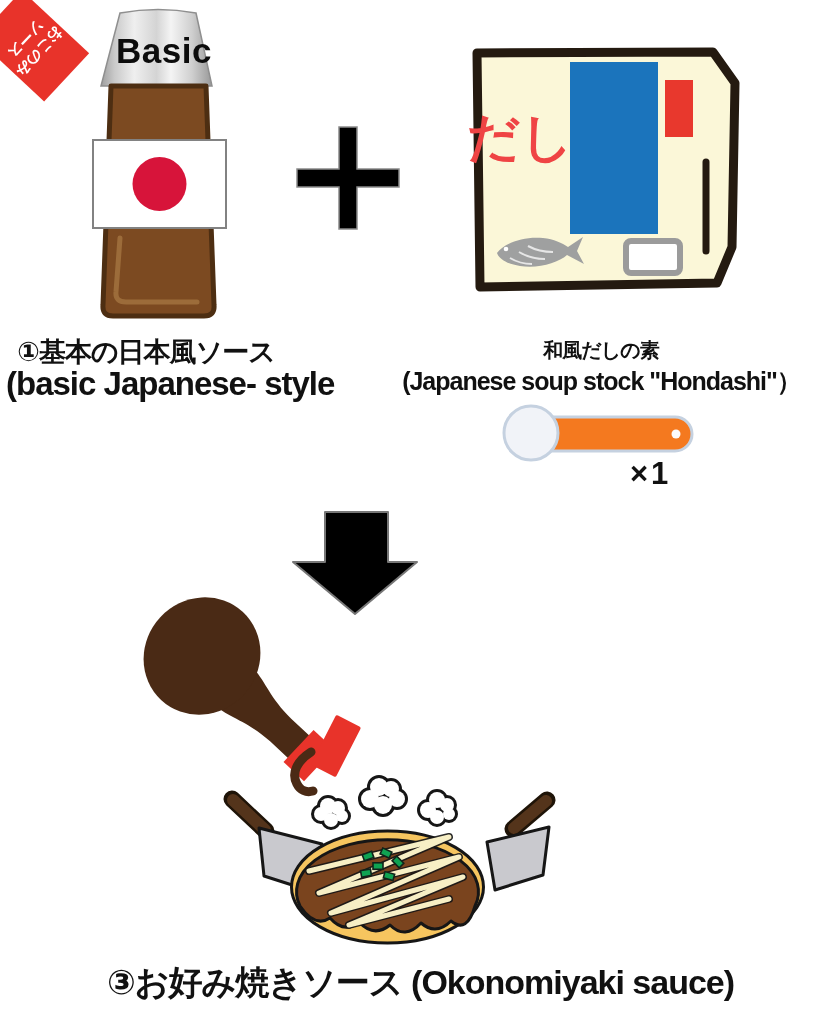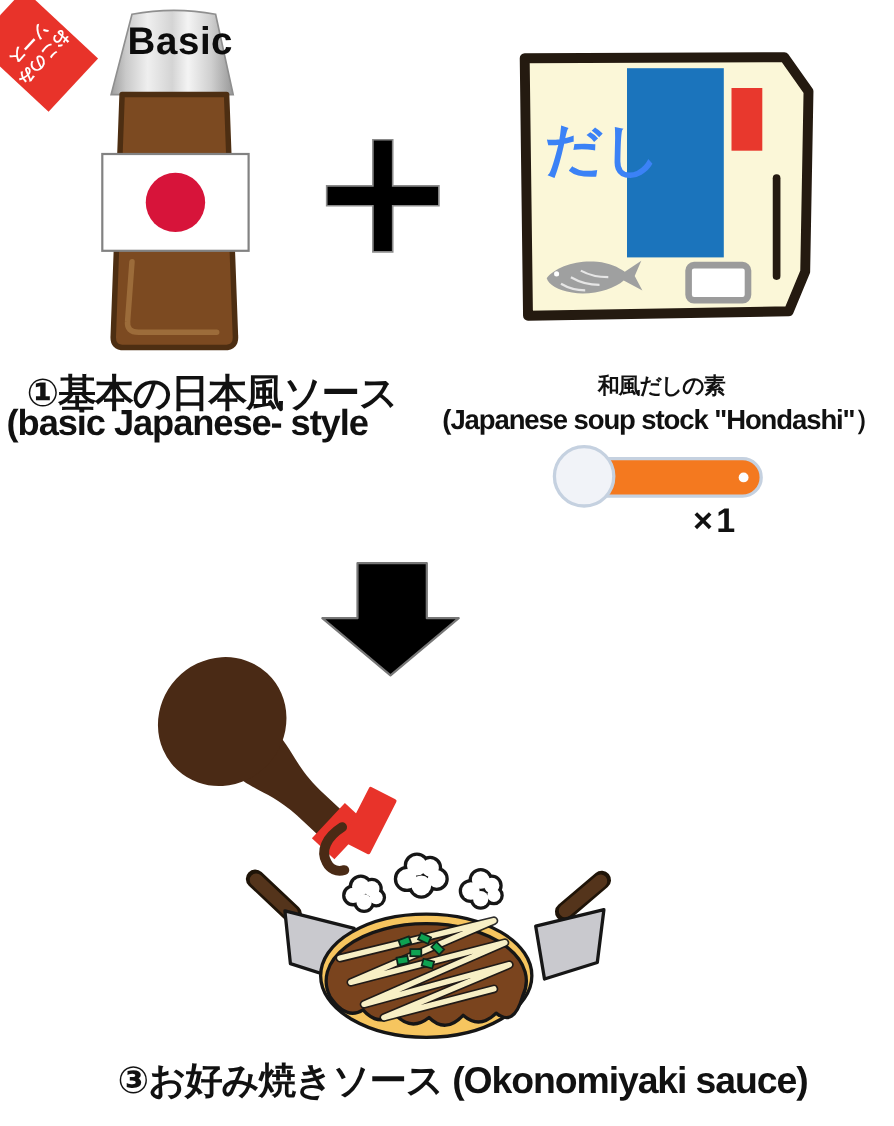--- a/index.html
+++ b/index.html
@@ -1,28 +1,28 @@
 <!DOCTYPE html>
 <html><head>
 <meta charset="utf-8">
 <style>
   html,body{margin:0;padding:0;background:#ffffff;}
   body{font-family:"Liberation Sans","DejaVu Sans",sans-serif;}
   #stage{position:relative;width:813px;height:1024px;background:#ffffff;overflow:hidden;margin:0 auto;}
   #art{position:absolute;left:0;top:0;}
   .txt{position:absolute;color:#111;font-weight:700;white-space:pre;}
-  .basic-label{left:116px;top:18px;font-size:35px;color:#0c0c0c;letter-spacing:.5px;}
-  .cap-left-jp{left:0;top:334px;width:292px;text-align:center;font-size:35px;letter-spacing:-1px;padding-left:24px;}
+  .basic-label{left:116px;top:31px;font-size:35px;color:#0c0c0c;letter-spacing:.5px;}
+  .cap-left-jp{left:0;top:334px;width:292px;text-align:center;font-size:27px;letter-spacing:-1px;}
   .cap-left-en{left:6px;top:372px;font-size:33px;line-height:23.5px;letter-spacing:-1px;}
   .cap-right-jp{left:451px;top:337px;width:300px;text-align:center;font-size:20px;letter-spacing:-1px;}
   .cap-right-en{left:390px;top:365px;width:423px;text-align:center;font-size:25px;letter-spacing:-1px;}
   .qty{left:630px;top:456px;font-size:31px;letter-spacing:3px;}
   .v-text{text-align:center;word-break:break-all;}
   .packet-front{left:583px;top:77px;width:62px;font-size:60px;line-height:68px;color:#F0A11C;}
-  .packet-side{left:495px;top:107px;width:56px;font-size:52px;line-height:61px;color:#3b82f6;text-align:center;}
+  .packet-side{left:467px;top:107px;width:56px;font-size:52px;line-height:61px;color:#ef4444;text-align:center;}
   .result-label{left:167px;top:613px;width:66px;height:92px;background:#E8332A;
     transform:rotate(133deg);display:flex;flex-direction:column;align-items:center;justify-content:center;
     color:#fff;font-weight:700;font-size:15px;line-height:1.3;text-align:center;}
   .cap-bottom{left:0;top:960px;width:813px;padding-left:28px;box-sizing:border-box;text-align:center;font-size:34px;letter-spacing:-1px;}
 </style>
 </head>
 <body>
 
 <div id="stage">
 

